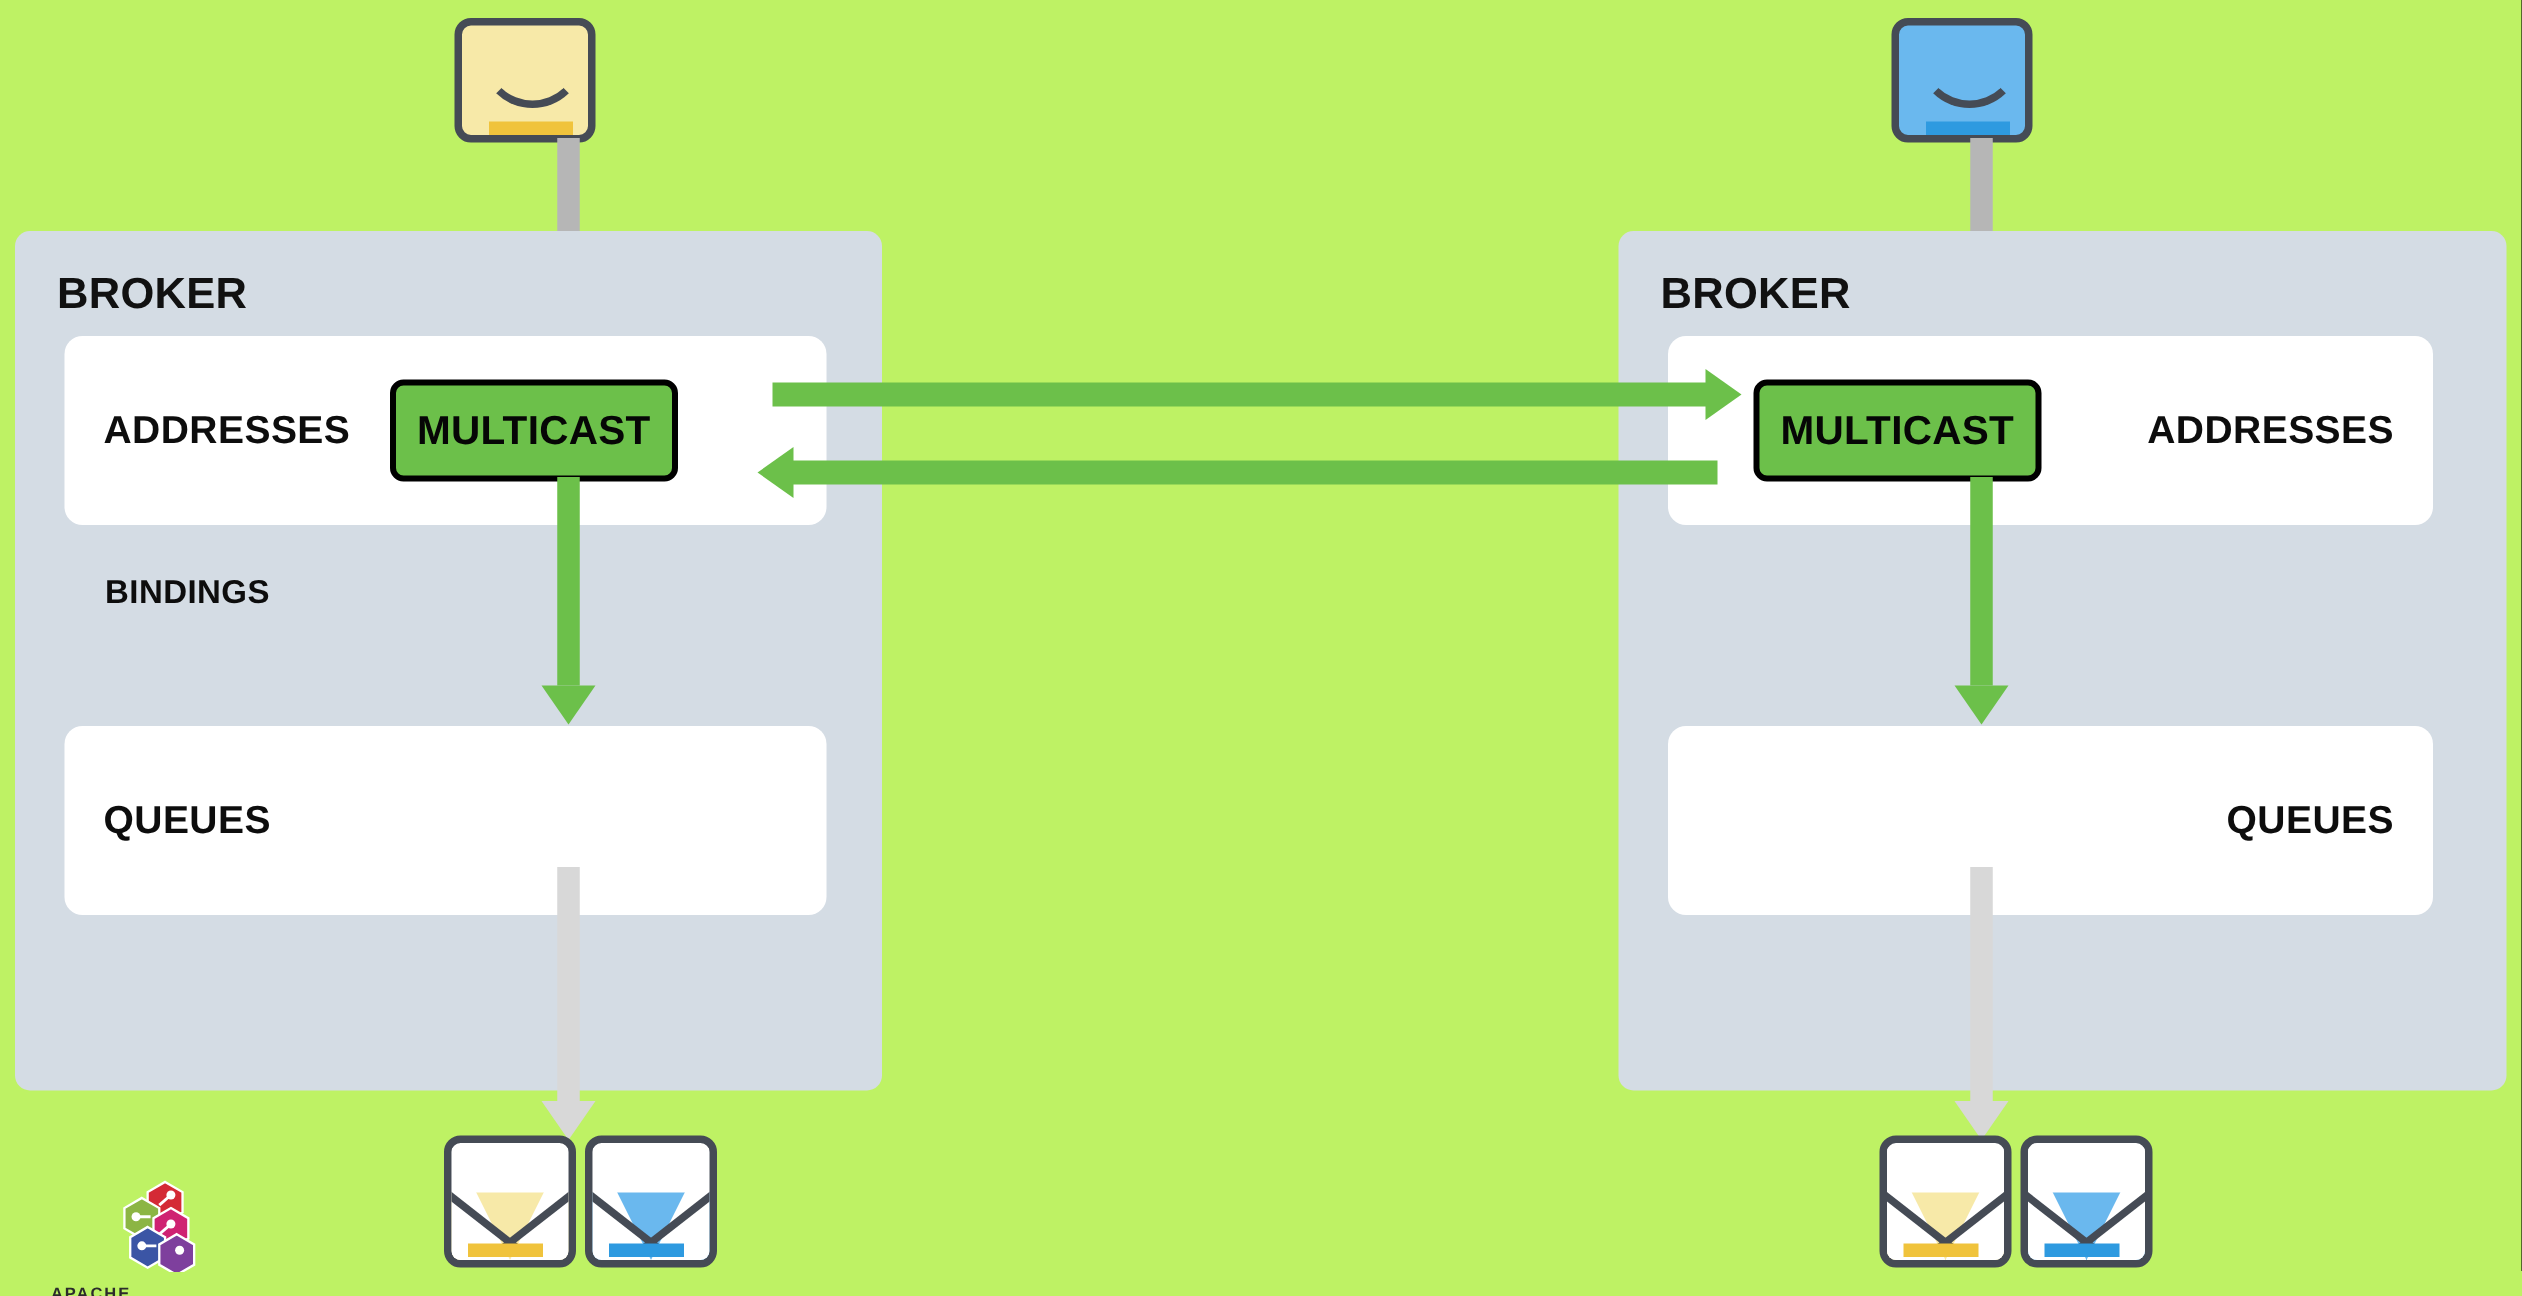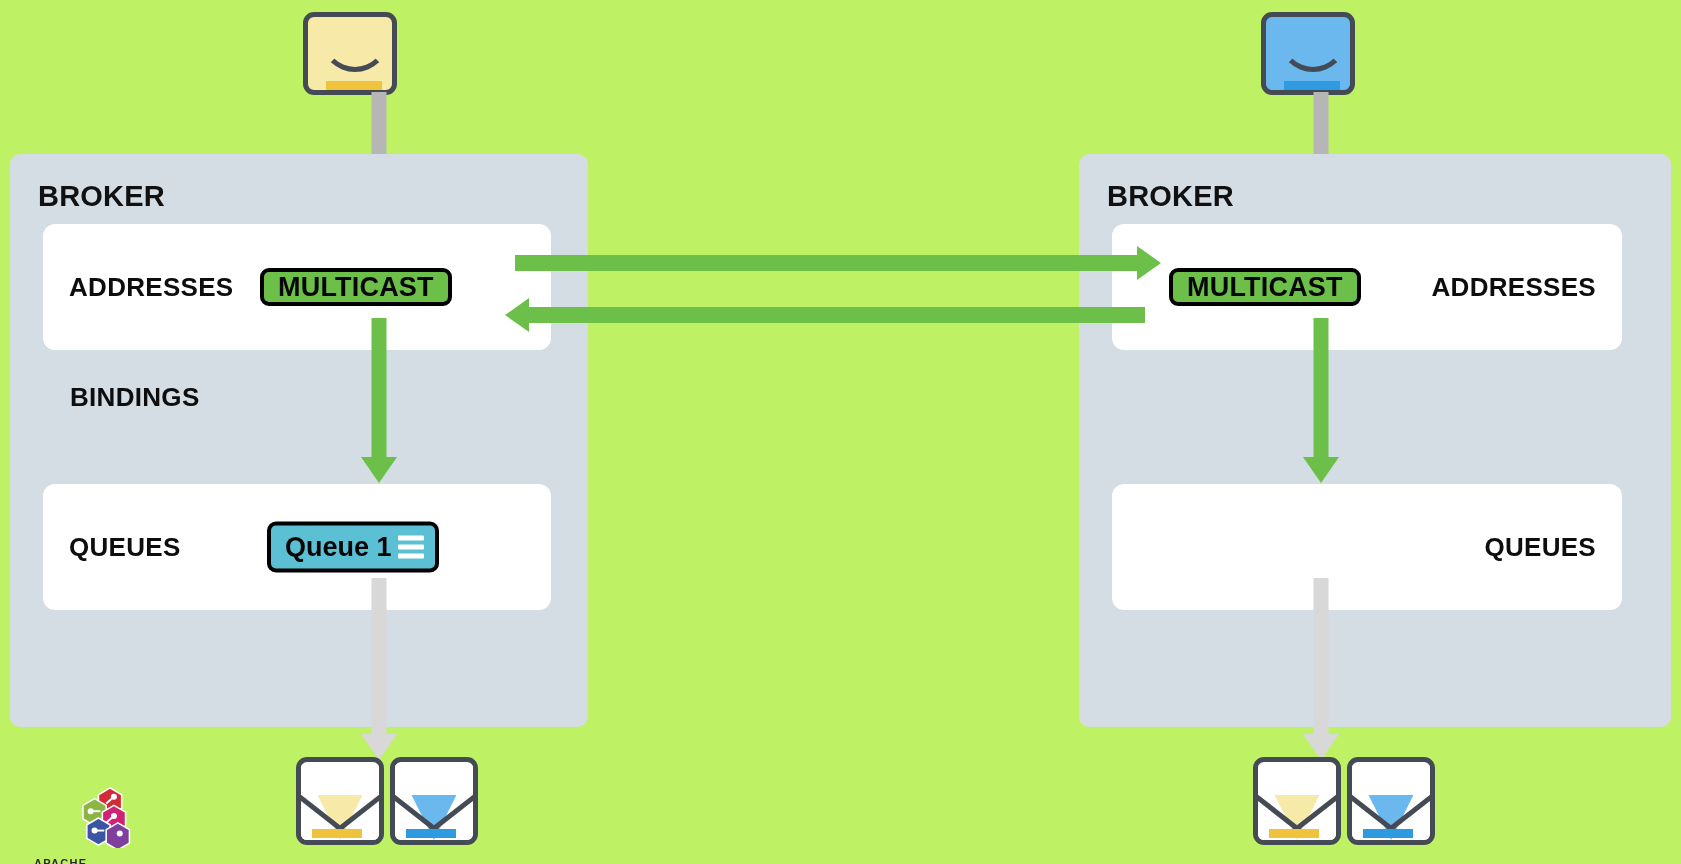--- a/index.html
+++ b/index.html
@@ -54,21 +54,21 @@
     font-weight:bold;
     color:#0d0d0d;
     letter-spacing:0.3px;
     white-space:nowrap;
   }
   .shelf-label.left-side  { left:26px; }
   .shelf-label.right-side { right:26px; }
 
   .section-label{
     position:absolute;
-    font-size:26px;
+    font-size:22px;
     font-weight:bold;
     color:#0d0d0d;
     letter-spacing:0.3px;
   }
   #bindings-label{ left:60px; top:228px; }
 
   
   .chip{
     position:absolute;
     top:50%;
@@ -76,21 +76,21 @@
     border:4px solid #000;
     border-radius:9px;
     display:flex;
     align-items:center;
     justify-content:center;
     box-sizing:border-box;
     white-space:nowrap;
   }
   .chip-multicast{
     background:#6cc04a;
-    height:38px;
+    height:68px;
     padding:0 14px;
     font-size:27px;
     font-weight:bold;
     color:#060606;
     letter-spacing:0.2px;
   }
   .chip-queue{
     background:#5cc0d4;
     height:51px;
     padding:0 11px 0 14px;
@@ -253,28 +253,20 @@
       <div class="shelf-label left-side">ADDRESSES</div>
       <div class="chip chip-multicast" id="multicast-left">
         <span>MULTICAST</span>
       </div>
     </div>
 
     <div class="section-label" id="bindings-label">BINDINGS</div>
 
     <div class="shelf" id="shelf-queue-left">
       <div class="shelf-label left-side">QUEUES</div>
-      <div class="chip chip-queue" id="queue-left">
-        <span>Queue 1</span>
-        <span class="queue-lines">
-          <i></i>
-            <i></i>
-            <i></i>
-        </span>
-      </div>
     </div>
 
     <div class="amq-logo" id="logo-left">
       <svg class="amq-mark" viewBox="0 0 64 64">
         <g stroke="#ffffff" stroke-width="1.6">
           <polygon points="30,2 42,9 42,23 30,30 18,23 18,9" fill="#d42a35"></polygon>
           <polygon points="14,13 26,20 26,34 14,41 2,34 2,20" fill="#8cb544"></polygon>
           <polygon points="34,20 46,27 46,41 34,48 22,41 22,27" fill="#cf2272"></polygon>
           <polygon points="18,33 30,40 30,54 18,61 6,54 6,40" fill="#3b55a5"></polygon>
           <polygon points="38,38 50,45 50,59 38,66 26,59 26,45" fill="#7e3f9d"></polygon>

